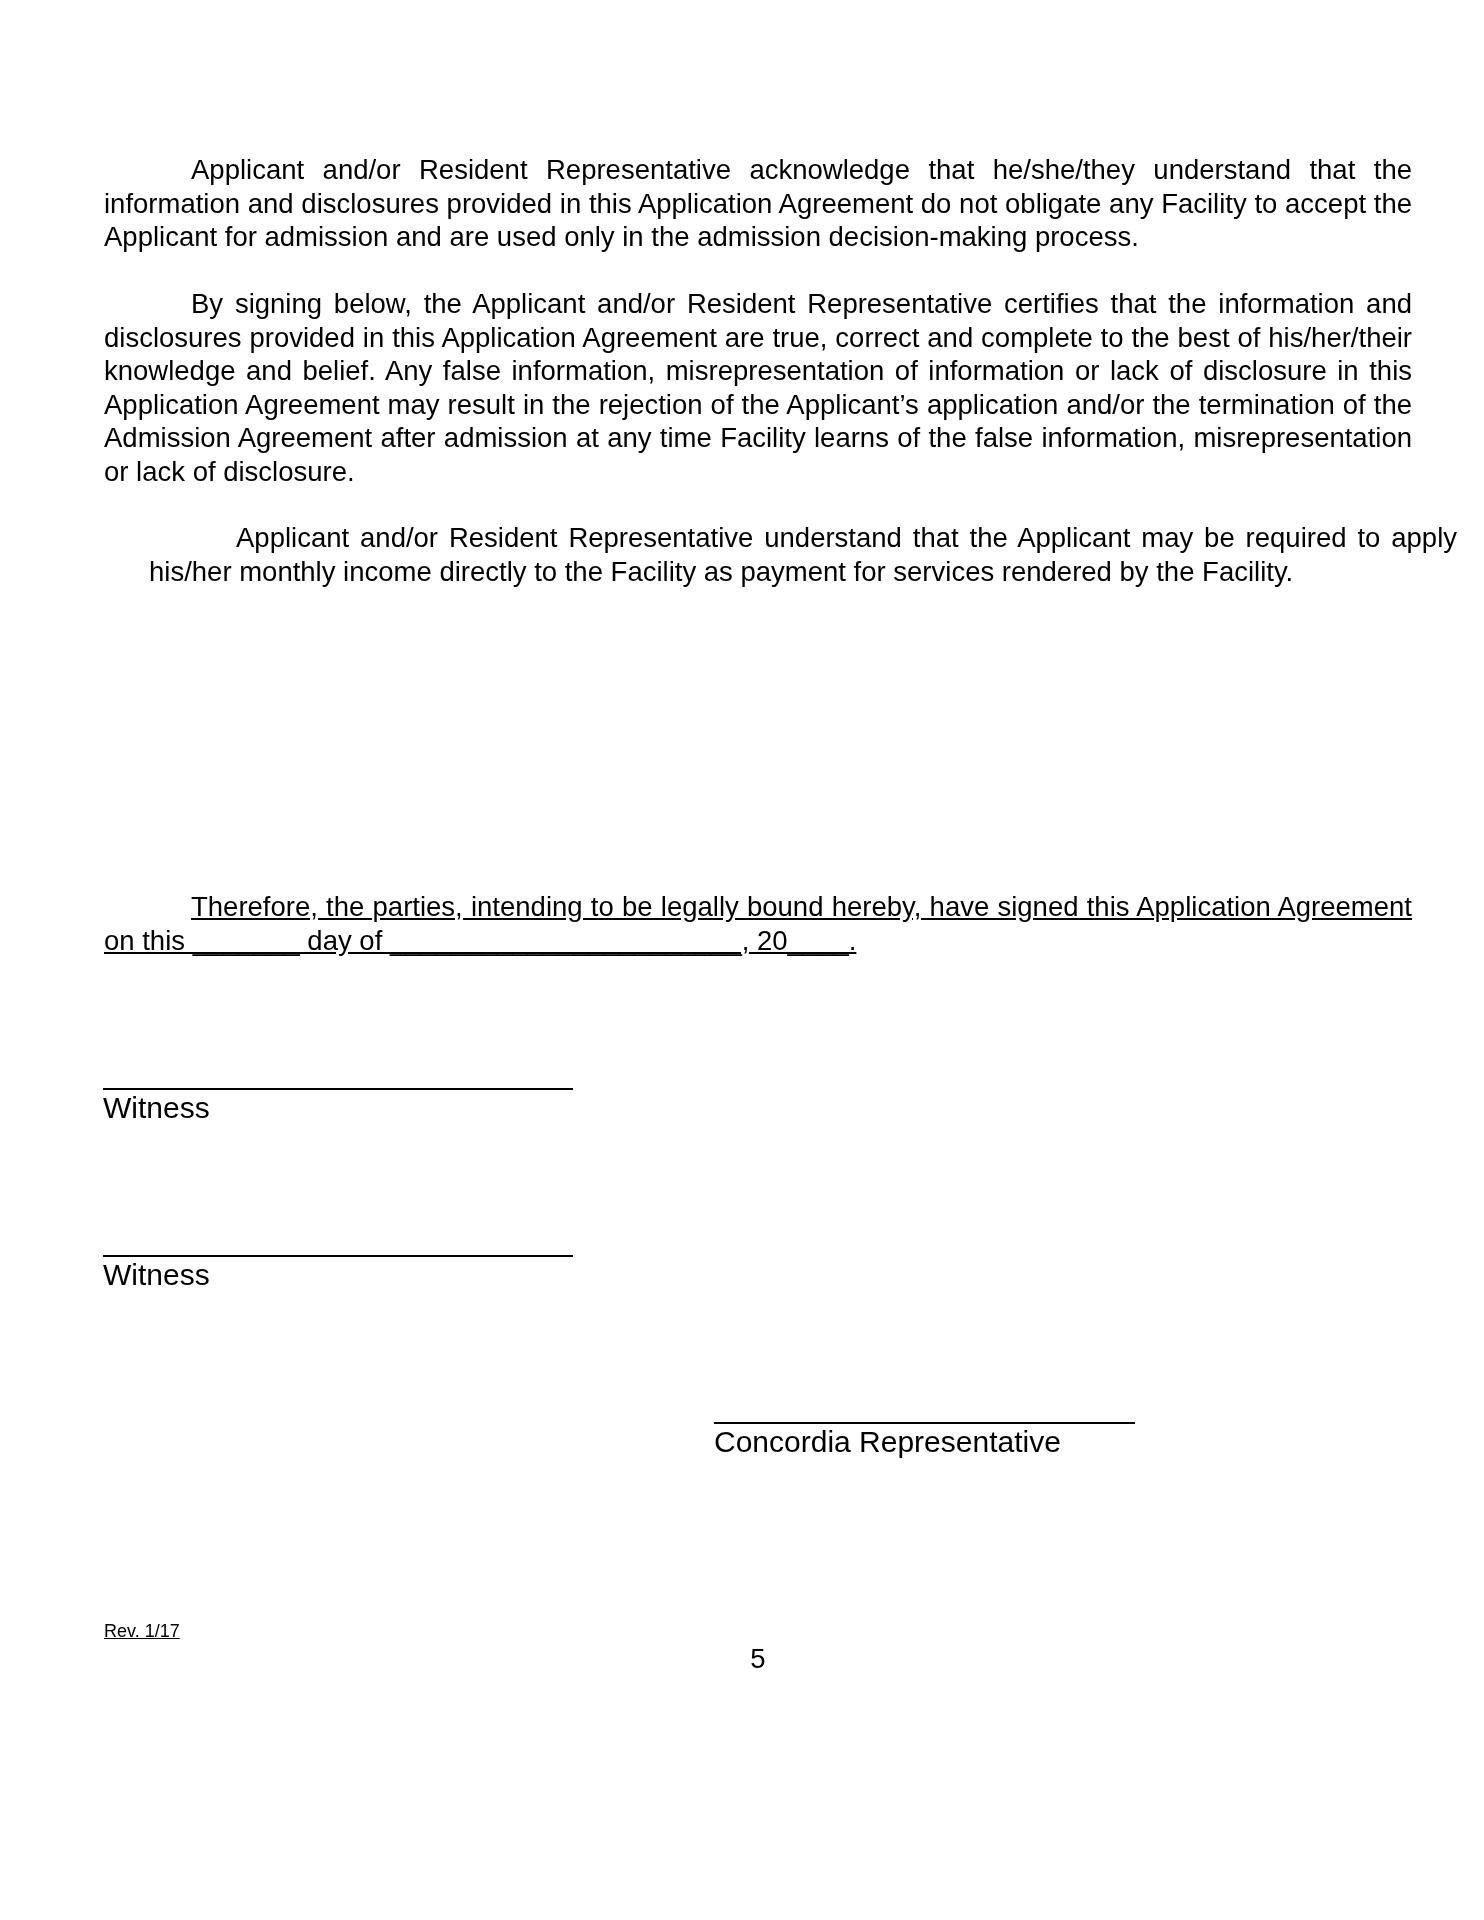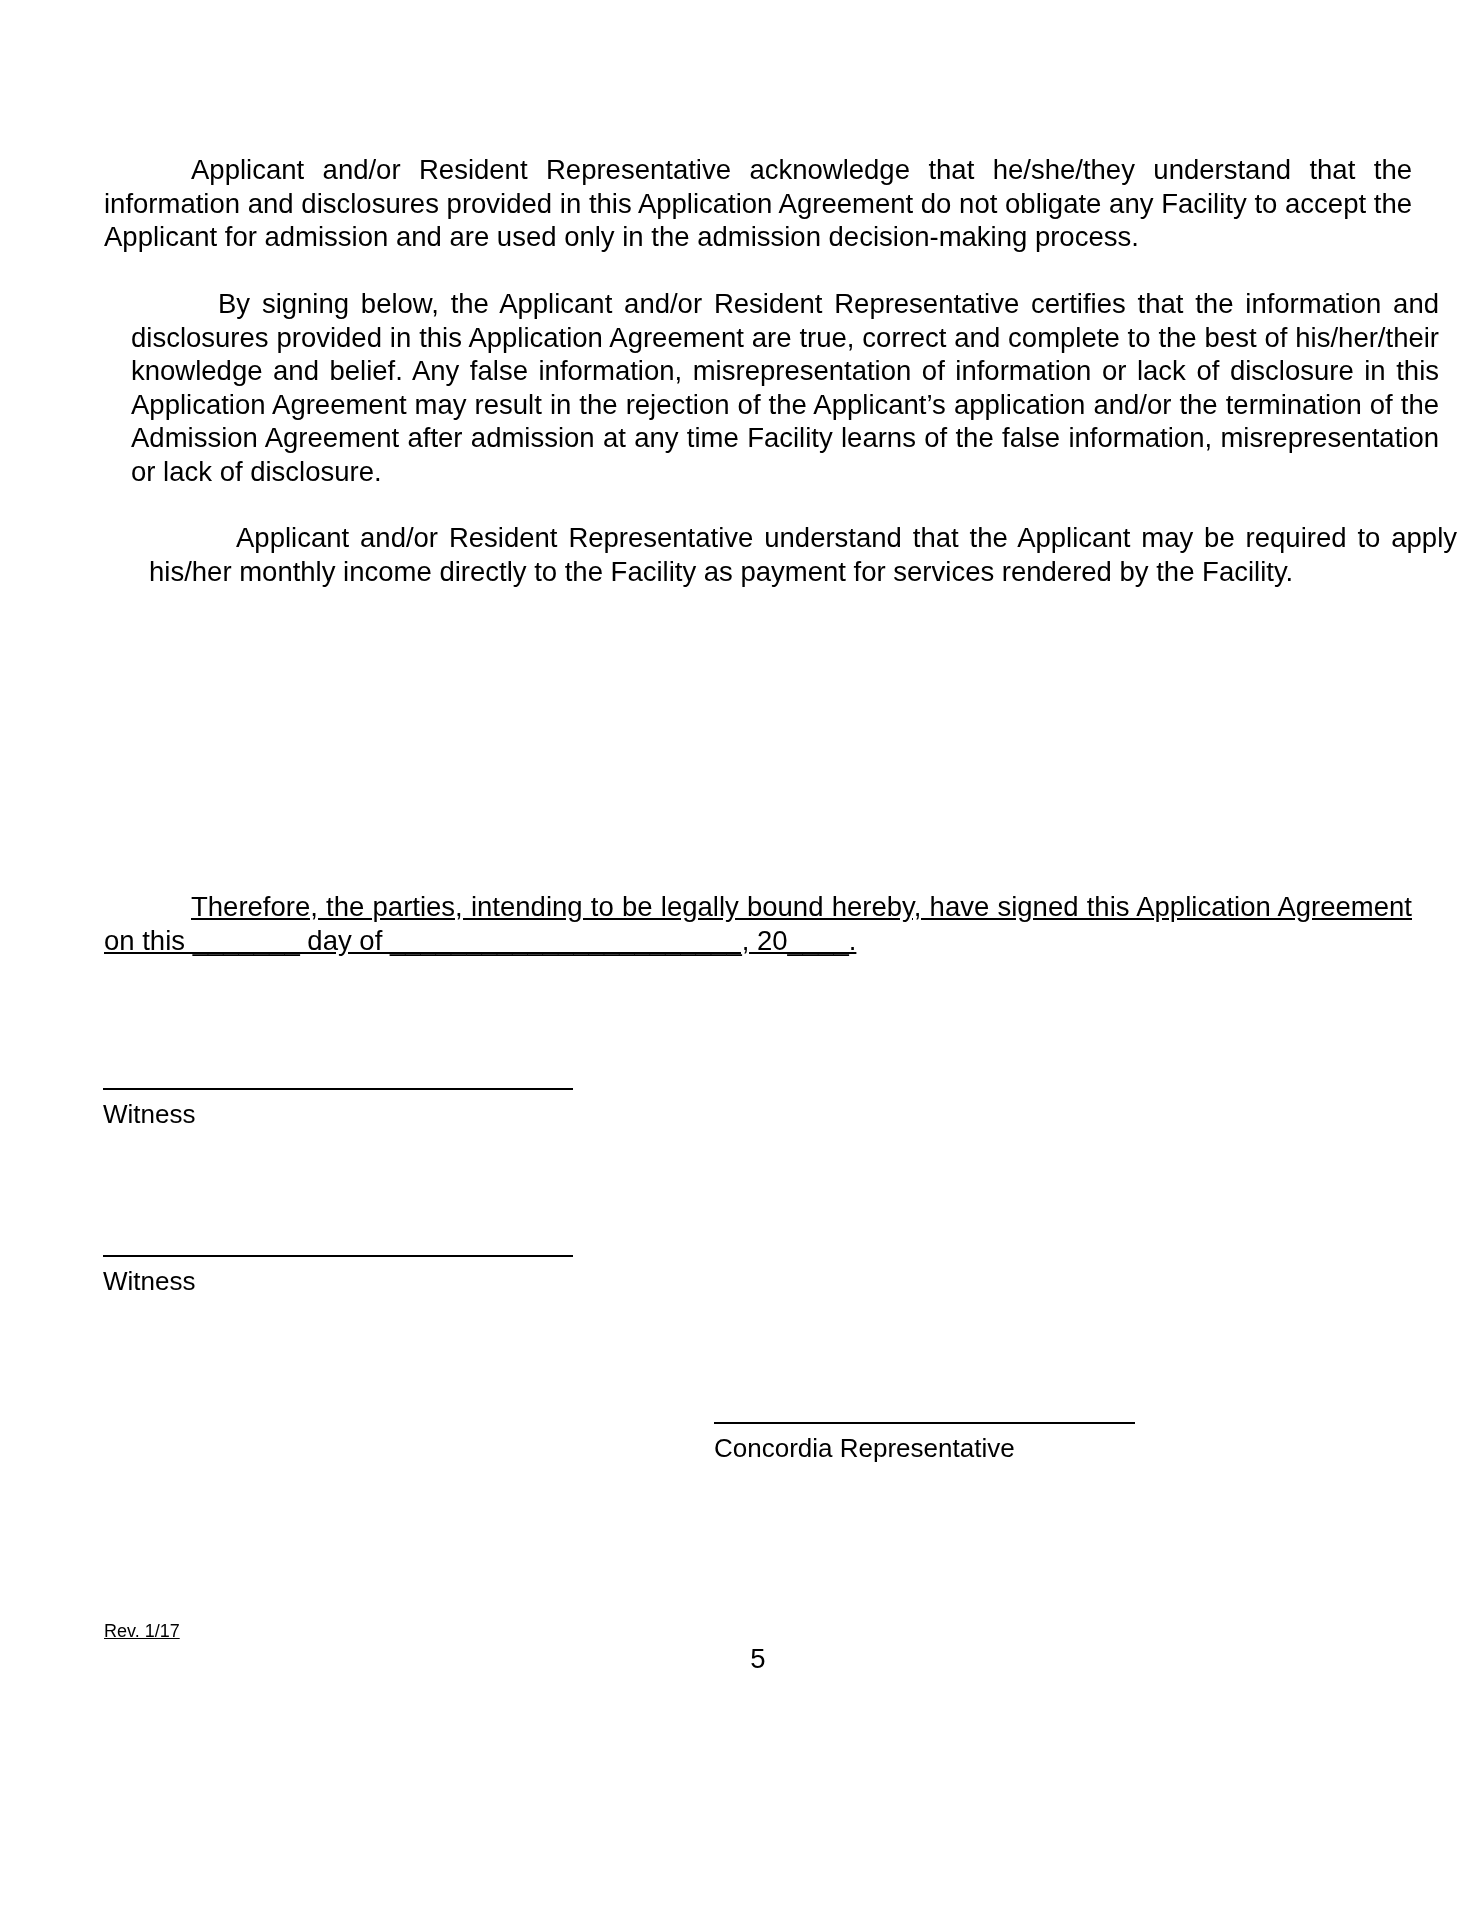--- a/index.html
+++ b/index.html
@@ -27,37 +27,37 @@
       left: 88px;
       width: 1308px;
       margin: 0;
       font-size: 27.5px;
       line-height: 33.5px;
       text-align: justify;
       text-indent: 87px;
       letter-spacing: 0;
     }
     .p1 { top: 153px; }
-    .p2 { top: 287px; margin-left: 27px; }
+    .p2 { top: 287px; }
     .p3 { top: 521px; margin-left: 45px; }
     .p4 { top: 622px; }
     .p5 { top: 756px; }
     .p6 { top: 890px; text-decoration: underline; }
 
     .sig {
       position: absolute;
     }
     .sig .line {
       height: 2px;
       background: #000000;
     }
     .sig .label {
-      font-size: 26px;
+      font-size: 30px;
       line-height: 33.5px;
-      margin-top: 8px;
+      margin-top: 1px;
       white-space: nowrap;
     }
     .sig-left { left: 87px; width: 470px; }
     .sig-right { left: 698px; width: 421px; }
     .row1 { top: 1088px; }
     .row2 { top: 1255px; }
     .row3 { top: 1422px; }
 
     .rev {
       position: absolute;

